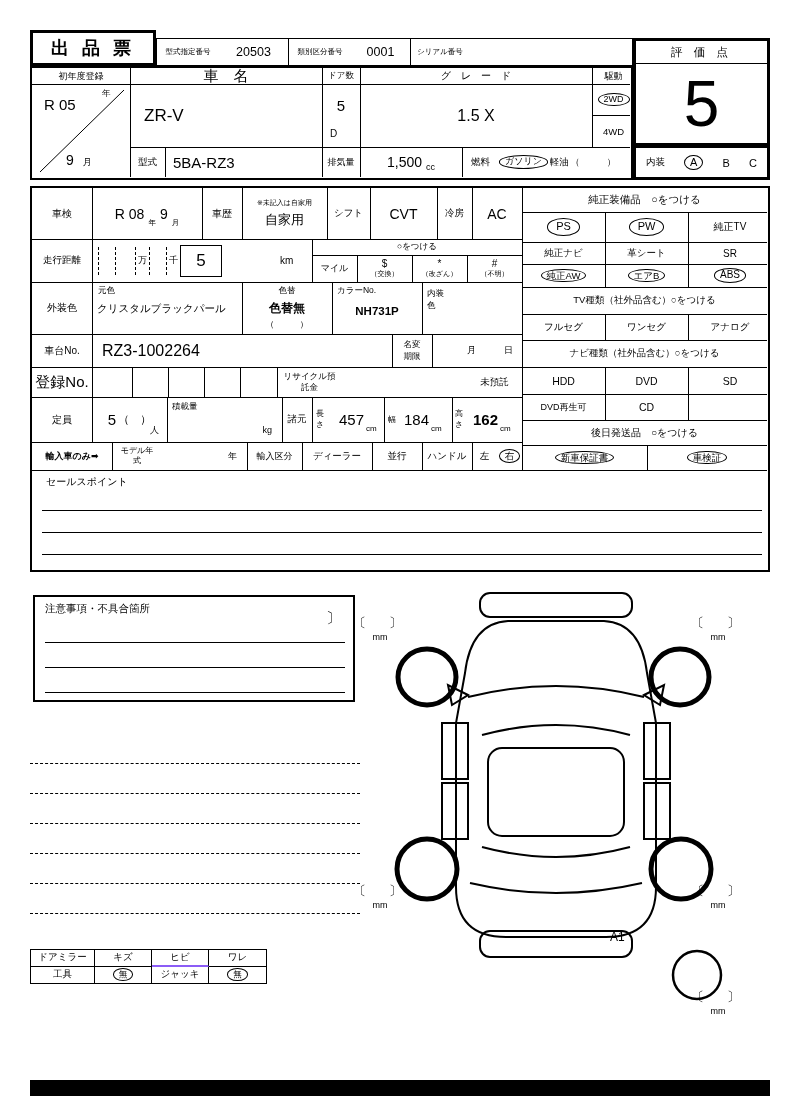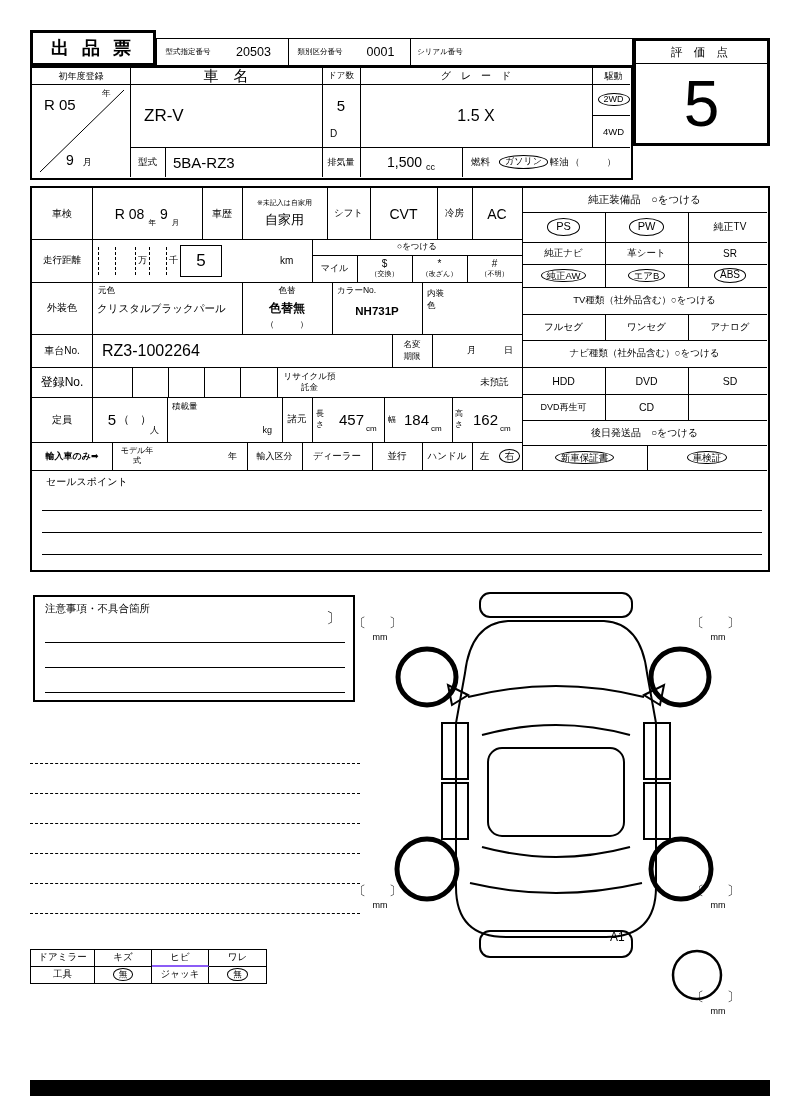--- a/index.html
+++ b/index.html
@@ -31,20 +31,26 @@
     <div class="fc" style="width:60px;border-right:1px solid #000;font-size:12.5px;font-weight:500">0001</div>
     <div class="fc" style="width:58px;font-size:7.5px">シリアル番号</div>
     <div class="fc" style="flex:1;font-size:12.5px"></div>
   </div>
 
   <div class="a" style="left:633px;top:38px;width:137px;height:108px;border:3px solid #000;display:flex;flex-direction:column">
     <div class="fc" style="height:23px;border-bottom:1.5px solid #000;font-size:11.5px;letter-spacing:4px">評 価 点</div>
     <div class="fc" style="flex:1;font-size:64px;line-height:1">5</div>
   </div>
 
+  <div class="a" style="left:633px;top:145px;width:137px;height:35px;border:3px solid #000;display:flex;align-items:center;justify-content:space-between;padding:0 10px;font-size:11px">
+    <span style="font-size:9.5px">内装</span>
+    <span class="oval2">A</span>
+    <span>B</span>
+    <span>C</span>
+  </div>
 
   <div class="a" style="left:30px;top:66px;width:603px;height:114px;border:2.5px solid #000">
     <div>
       <div class="hl" style="left:0;top:16px;width:598px"></div>
       <div class="vl" style="left:98px;top:0;height:109px"></div>
       <div class="vl" style="left:290px;top:0;height:109px"></div>
       <div class="vl" style="left:328px;top:0;height:109px"></div>
       <div class="vl" style="left:560px;top:0;height:79px"></div>
       <div class="hl" style="left:98px;top:79px;width:500px"></div>
       <div class="hl" style="left:560px;top:47px;width:38px"></div>
@@ -205,21 +211,21 @@
     <div class="a fc" style="left:0;top:146px;width:60px;height:33px;font-size:10px">車台No.</div>
     <div class="a" style="left:60px;top:146px;width:300px;height:33px;display:flex;align-items:center;padding-left:10px;font-size:16px;font-weight:500">RZ3-1002264</div>
     <div class="a fc" style="left:360px;top:146px;width:40px;height:33px">
       <span style="width:22px;font-size:8.5px;line-height:1.3;text-align:center">名変期限</span>
     </div>
     <div class="a" style="left:400px;top:146px;width:90px;height:33px;display:flex;align-items:center;padding-left:35px;gap:28px;font-size:9px">
       <span>月</span>
       <span>日</span>
     </div>
 
-    <div class="a fc" style="left:0;top:179px;width:60px;height:30px;font-size:12px">登録No.</div>
+    <div class="a fc" style="left:0;top:179px;width:60px;height:30px;font-size:15px">登録No.</div>
     <div class="a fc" style="left:245px;top:179px;width:65px;height:30px">
       <span style="width:58px;font-size:8.5px;line-height:1.25;text-align:center">リサイクル預託金</span>
     </div>
     <div class="a fc" style="left:435px;top:179px;width:55px;height:30px;font-size:9.5px">未預託</div>
 
     <div class="a fc" style="left:0;top:209px;width:60px;height:45px;font-size:10px">定員</div>
     <div class="a" style="left:60px;top:209px;width:75px;height:45px">
       <div class="fc" style="width:100%;height:100%;gap:2px">
         <span style="font-size:15px;font-weight:500">5</span>
         <span style="font-size:11px">（　）</span>
@@ -236,21 +242,21 @@
       <span style="margin-left:8px;font-size:15px;font-weight:500">457</span>
       <span style="margin-left:2px;font-size:8px;align-self:flex-end;margin-bottom:9px">cm</span>
     </div>
     <div class="a" style="left:352px;top:209px;width:68px;height:45px;display:flex;align-items:center">
       <span style="width:12px;margin-left:4px;font-size:8px">幅</span>
       <span style="margin-left:4px;font-size:15px;font-weight:500">184</span>
       <span style="margin-left:2px;font-size:8px;align-self:flex-end;margin-bottom:9px">cm</span>
     </div>
     <div class="a" style="left:420px;top:209px;width:70px;height:45px;display:flex;align-items:center">
       <span style="width:15px;margin-left:3px;font-size:8px;line-height:1.3">高さ</span>
-      <span style="margin-left:3px;font-size:15px;font-weight:400">162</span>
+      <span style="margin-left:3px;font-size:15px;font-weight:700">162</span>
       <span style="margin-left:2px;font-size:8px;align-self:flex-end;margin-bottom:9px">cm</span>
     </div>
 
     <div class="a fc" style="left:0;top:254px;width:80px;height:28px;font-size:9px;font-weight:700">輸入車のみ➡</div>
     <div class="a fc" style="left:80px;top:254px;width:50px;height:28px">
       <span style="width:38px;font-size:8px;line-height:1.3;text-align:center">モデル年式</span>
     </div>
     <div class="a" style="left:130px;top:254px;width:85px;height:28px;display:flex;align-items:center;justify-content:flex-end;padding-right:10px;font-size:9px">年</div>
     <div class="a fc" style="left:215px;top:254px;width:55px;height:28px;font-size:9px">輸入区分</div>
     <div class="a fc" style="left:270px;top:254px;width:70px;height:28px;font-size:9.5px">ディーラー</div>

